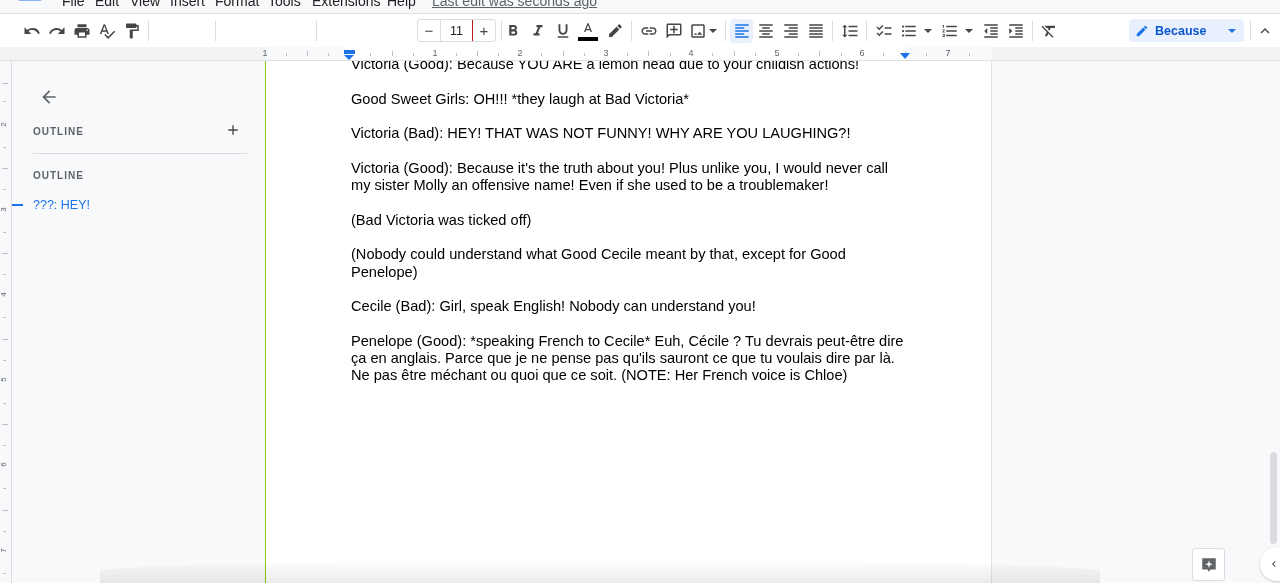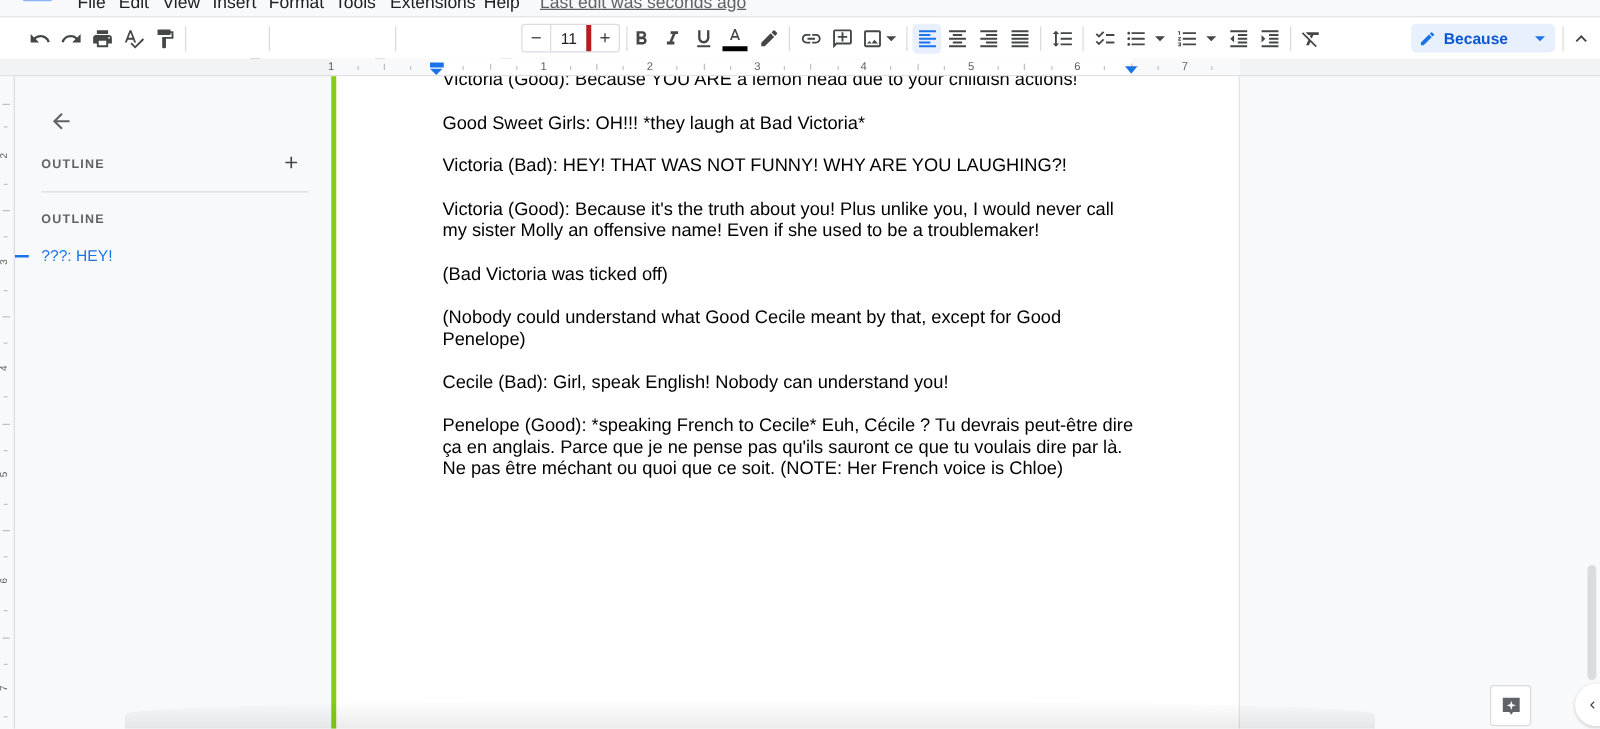--- a/index.html
+++ b/index.html
@@ -16,21 +16,21 @@
 
   
   .toolbar { position: absolute; left: 0; top: 14px; width: 1280px; height: 33px; background: #fff; }
   .tb-btn { position: absolute; top: 5px; height: 24px; display: flex; align-items: center; justify-content: center; color: #444746; }
   .tb-btn svg { width: 18px; height: 18px; fill: #444746; }
   .tb-sep { position: absolute; top: 7px; width: 1px; height: 20px; background: #dadce0; }
   .tb-select { position: absolute; top: 23px; height: 24px; display: flex; align-items: flex-end; font-size: 12.5px; color: #202124; }
   .tb-select .caret { position: absolute; right: 0; top: 10px; width: 0; height: 0; border-left: 4px solid transparent; border-right: 4px solid transparent; border-top: 4px solid #444746; }
   .font-size-box { position: absolute; left: 417px; top: 5px; width: 79px; height: 23px; border: 1px solid #dadce0; border-radius: 3px; display: flex; }
   .font-size-box .fs-btn { width: 22px; height: 21px; display: flex; align-items: center; justify-content: center; font-size: 15px; color: #444746; }
-  .font-size-box .fs-val { width: 33px; height: 21px; border-left: 1px solid #dadce0; border-right: 4px solid #b91c1c; display: flex; align-items: center; justify-content: center; font-size: 12.5px; text-align: center; }
+  .font-size-box .fs-val { width: 33px; height: 21px; border-left: 1px solid #dadce0; border-right: 1px solid #b91c1c; display: flex; align-items: center; justify-content: center; font-size: 12.5px; text-align: center; }
   .tb-active { background: #e8f0fe; border-radius: 4px; }
   .tb-active svg { fill: #1a73e8; }
   .editing-btn { position: absolute; left: 1129px; top: 5px; width: 115px; height: 23px; background: #e8f0fe; border-radius: 4px; display: flex; align-items: center; color: #0b57d0; font-size: 12.5px; font-weight: bold; }
   .editing-btn svg { width: 14px; height: 14px; fill: #1a73e8; margin-left: 6px; margin-right: 6px; }
   .editing-btn .caret { position: absolute; right: 8px; top: 10px; width: 0; height: 0; border-left: 4px solid transparent; border-right: 4px solid transparent; border-top: 4px solid #1a73e8; }
 
   
   .hruler { position: absolute; left: 0; top: 47px; width: 1280px; height: 14px; background: #f1f3f4; border-bottom: 1px solid #e0e0e0; }
   .hruler .page-area { position: absolute; left: 265px; top: 0; width: 727px; height: 13px; background: #f8f9fa; }
   .hruler .white-area { position: absolute; left: 349px; top: 0; width: 556px; height: 13px; background: #fff; }
@@ -52,21 +52,21 @@
   .outline .back { position: absolute; left: 26px; top: 26px; width: 20px; height: 20px; }
   .outline .back svg { width: 20px; height: 20px; fill: #5f6368; }
   .outline .section-label { position: absolute; font-size: 10px; font-weight: bold; letter-spacing: 1px; color: #5f6368; }
   .outline .add { position: absolute; left: 212px; top: 61px; width: 16px; height: 16px; }
   .outline .add svg { width: 16px; height: 16px; fill: #444746; }
   .outline .divider { position: absolute; left: 20px; top: 92px; width: 214px; height: 1px; background: #dadce0; }
   .outline .item { position: absolute; left: 20px; top: 137px; font-size: 12.5px; font-weight: normal; color: #1a73e8; }
   .outline .active-marker { position: absolute; left: -1px; top: 143px; width: 11px; height: 2px; background: #1a73e8; }
 
   
-  .page { position: absolute; left: 265px; top: 61px; width: 727px; height: 522px; background: #fff; border-left: 4px solid #84cc16; border-right: 1px solid #e3e3e3; overflow: hidden; }
+  .page { position: absolute; left: 265px; top: 61px; width: 727px; height: 522px; background: #fff; border-left: 1px solid #84cc16; border-right: 1px solid #e3e3e3; overflow: hidden; }
   .page-body { position: absolute; left: 85px; top: -5px; width: 560px; font-size: 14.6px; line-height: 17.3px; color: #000; }
   .page-body p { margin-bottom: 17.3px; white-space: pre-wrap; }
   .bottom-shadow { position: absolute; left: 100px; top: 560px; width: 1000px; height: 23px; background: linear-gradient(to bottom, rgba(0,0,0,0), rgba(0,0,0,0.08)); border-radius: 50% 50% 0 0; pointer-events: none; }
 
   
   .vscroll-thumb { position: absolute; left: 1270px; top: 452px; width: 7px; height: 92px; background: #dadce0; border-radius: 4px; }
   .ai-btn { position: absolute; left: 1192px; top: 548px; width: 33px; height: 33px; background: #fff; border: 1px solid #dadce0; border-radius: 3px; display: flex; align-items: center; justify-content: center; }
   .ai-btn svg { width: 18px; height: 18px; }
   .side-collapse { position: absolute; left: 1260px; top: 547px; width: 34px; height: 34px; background: #fff; border-radius: 50%; box-shadow: 0 1px 3px rgba(0,0,0,0.2); display: flex; align-items: center; padding-left: 8px; }
   .side-collapse svg { width: 12px; height: 12px; fill: #444746; }

